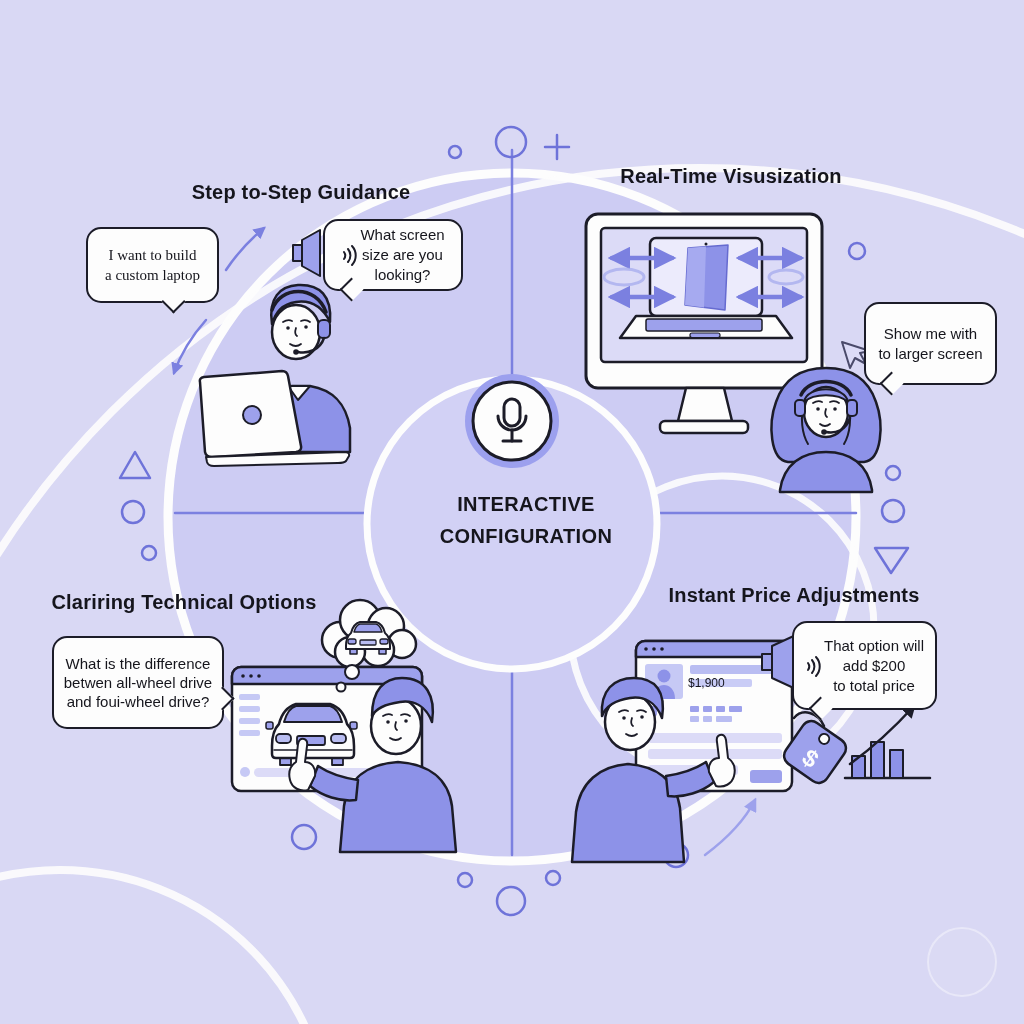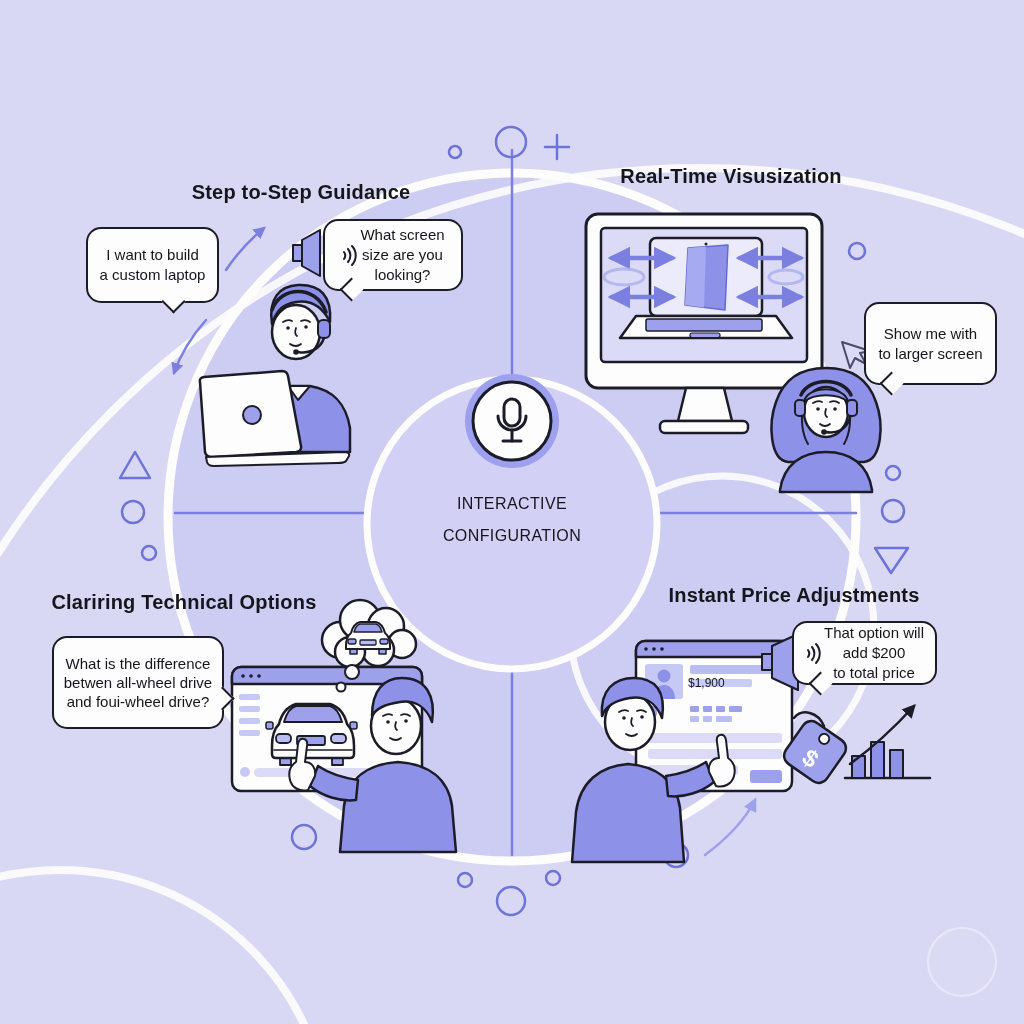--- a/index.html
+++ b/index.html
@@ -3,22 +3,22 @@
 <meta charset="utf-8">
 <style>
   html,body{margin:0;padding:0;background:#d9d8f4;}
   .canvas{position:relative;width:1024px;height:1024px;background:#d9d8f4;overflow:hidden;
           font-family:"Liberation Sans",sans-serif;color:#15151c;}
   .illo{position:absolute;inset:0;}
   .illo *{stroke-linecap:round;stroke-linejoin:round;}
   .abs{position:absolute;}
   .heading{font-weight:700;font-size:20px;letter-spacing:.2px;white-space:nowrap;
            transform:translateX(-50%);}
-  .center-title{transform:translateX(-50%);text-align:center;font-weight:400;font-size:16px;
-                line-height:32px;letter-spacing:.4px;white-space:nowrap;}
+  .center-title{transform:translateX(-50%);text-align:center;font-weight:700;font-size:20px;
+                line-height:32px;letter-spacing:.4px;white-space:nowrap;margin-left:14px;}
   .bubble{background:#fdfdfd;border:2.5px solid #1c1c28;border-radius:15px;box-sizing:border-box;
           display:flex;align-items:center;justify-content:center;gap:3px;
           text-align:center;font-size:15px;line-height:20px;padding:6px;}
   .bubble .txt{white-space:pre-line;position:relative;}
   .tail{position:absolute;width:15px;height:15px;background:#fdfdfd;}
   .tail.down-right{bottom:-9px;left:60%;transform:rotate(45deg);
         border-right:2.5px solid #1c1c28;border-bottom:2.5px solid #1c1c28;}
   .tail.down-left{bottom:-9px;left:13%;transform:rotate(45deg);
         border-left:2.5px solid #1c1c28;border-bottom:2.5px solid #1c1c28;}
   .tail.right{right:-9px;bottom:20px;transform:rotate(45deg);
@@ -295,21 +295,21 @@
 <div class="abs heading" style="left:301px;top:181px;">Step to-Step Guidance</div>
 <div class="abs heading" style="left:731px;top:165px;">Real-Time Visusization</div>
 <div class="abs heading" style="left:184px;top:591px;">Clariring Technical Options</div>
 <div class="abs heading" style="left:786px;top:584px;margin-left:8px;">Instant Price Adjustments</div>
 
 <div class="abs center-title" style="left:512px;top:488px;">
   <div>INTERACTIVE</div>
   <div>CONFIGURATION</div>
 </div>
 
-<div class="abs bubble" style="left:86px;top:227px;width:133px;height:76px;">
+<div class="abs bubble" style="left:86px;top:227px;width:133px;height:76px;font-family:Liberation Serif, serif;">
   <span class="txt">I want to build
 a custom laptop</span>
   <span class="tail down-right"></span>
 </div>
 
 <div class="abs bubble" style="left:323px;top:219px;width:140px;height:72px;">
   <svg class="waves" width="16" height="30" viewBox="0 0 16 30">
     <g fill="none" stroke="#1c1c28" stroke-width="2" stroke-linecap="round">
       <path d="M3,12 a6,6 0 0 1 0,7"></path>
           <path d="M7,9 a10,10 0 0 1 0,13"></path>
@@ -328,21 +328,21 @@
   <span class="tail down-left"></span>
 </div>
 
 <div class="abs bubble small-text" style="left:52px;top:636px;width:172px;height:93px;">
   <span class="txt">What is the difference
 betwen all-wheel drive
 and foui-wheel drive?</span>
   <span class="tail right"></span>
 </div>
 
-<div class="abs bubble" style="left:792px;top:621px;width:145px;height:64px;">
+<div class="abs bubble" style="left:792px;top:621px;width:145px;height:89px;">
   <svg class="waves" width="16" height="30" viewBox="0 0 16 30">
     <g fill="none" stroke="#1c1c28" stroke-width="2" stroke-linecap="round">
       <path d="M3,12 a6,6 0 0 1 0,7"></path>
           <path d="M7,9 a10,10 0 0 1 0,13"></path>
           <path d="M11,6 a14,14 0 0 1 0,19"></path>
     </g>
   </svg>
   <span class="txt">That option will
 add $200
 to total price</span>

